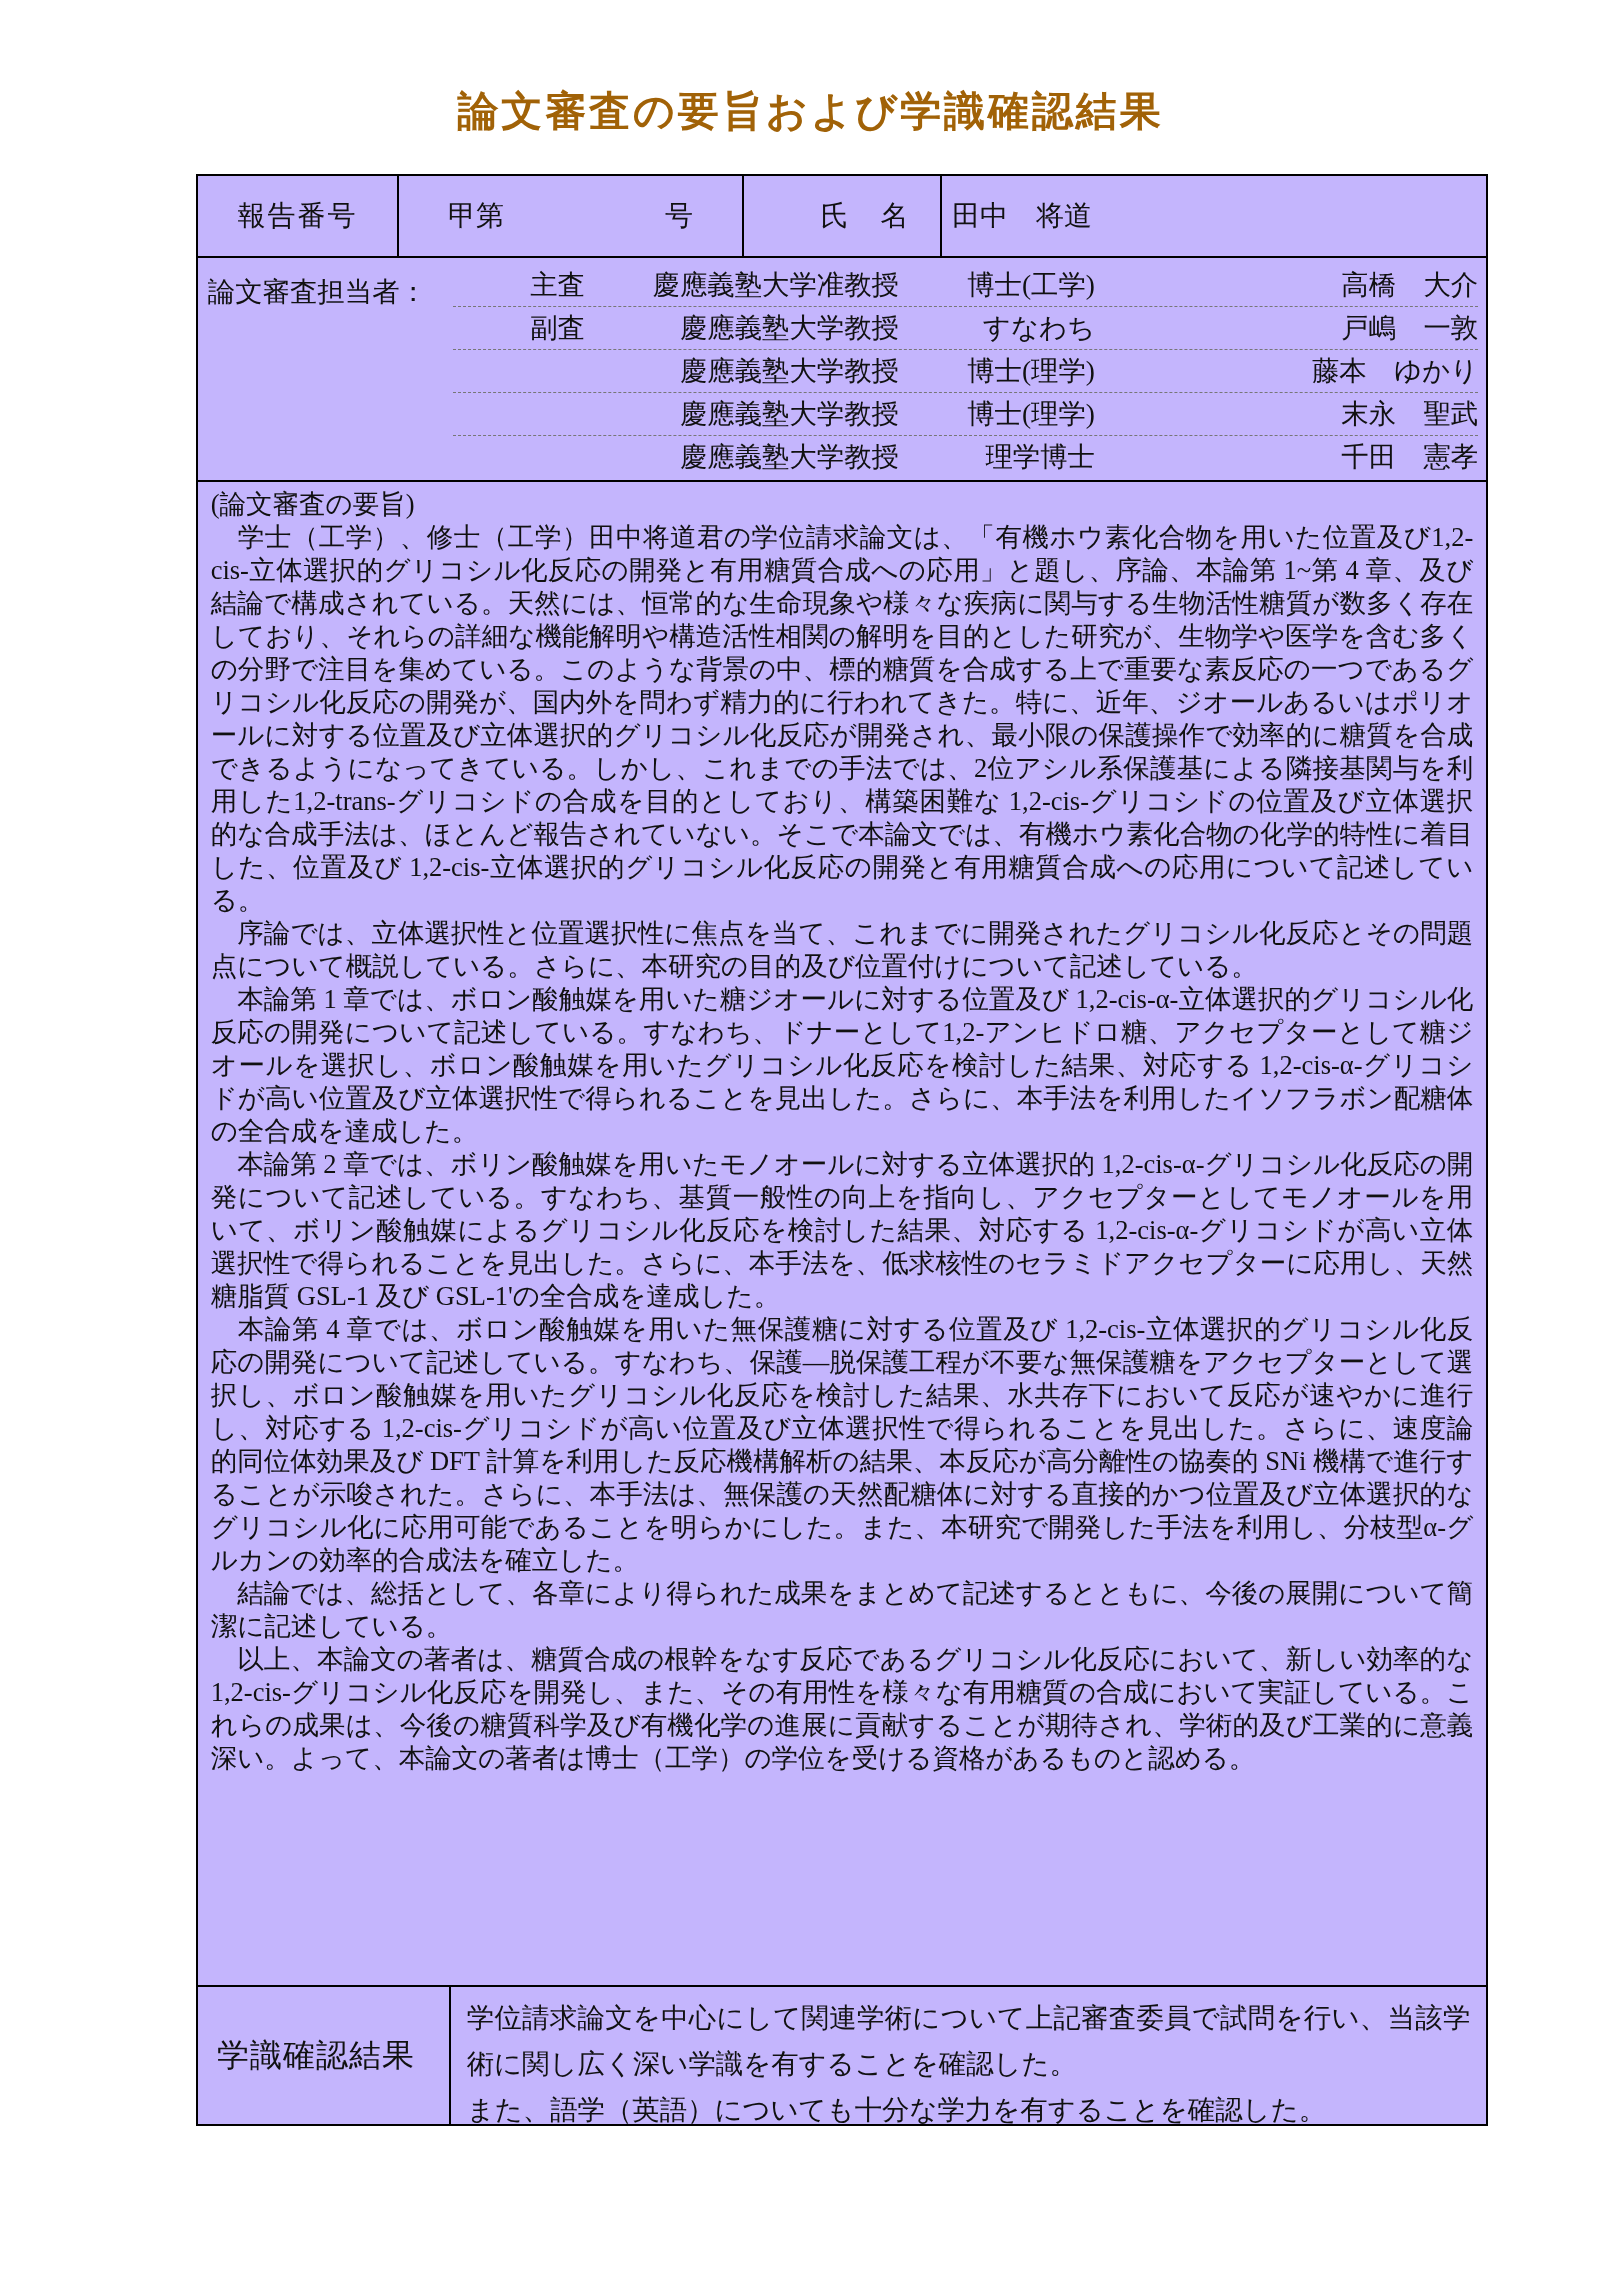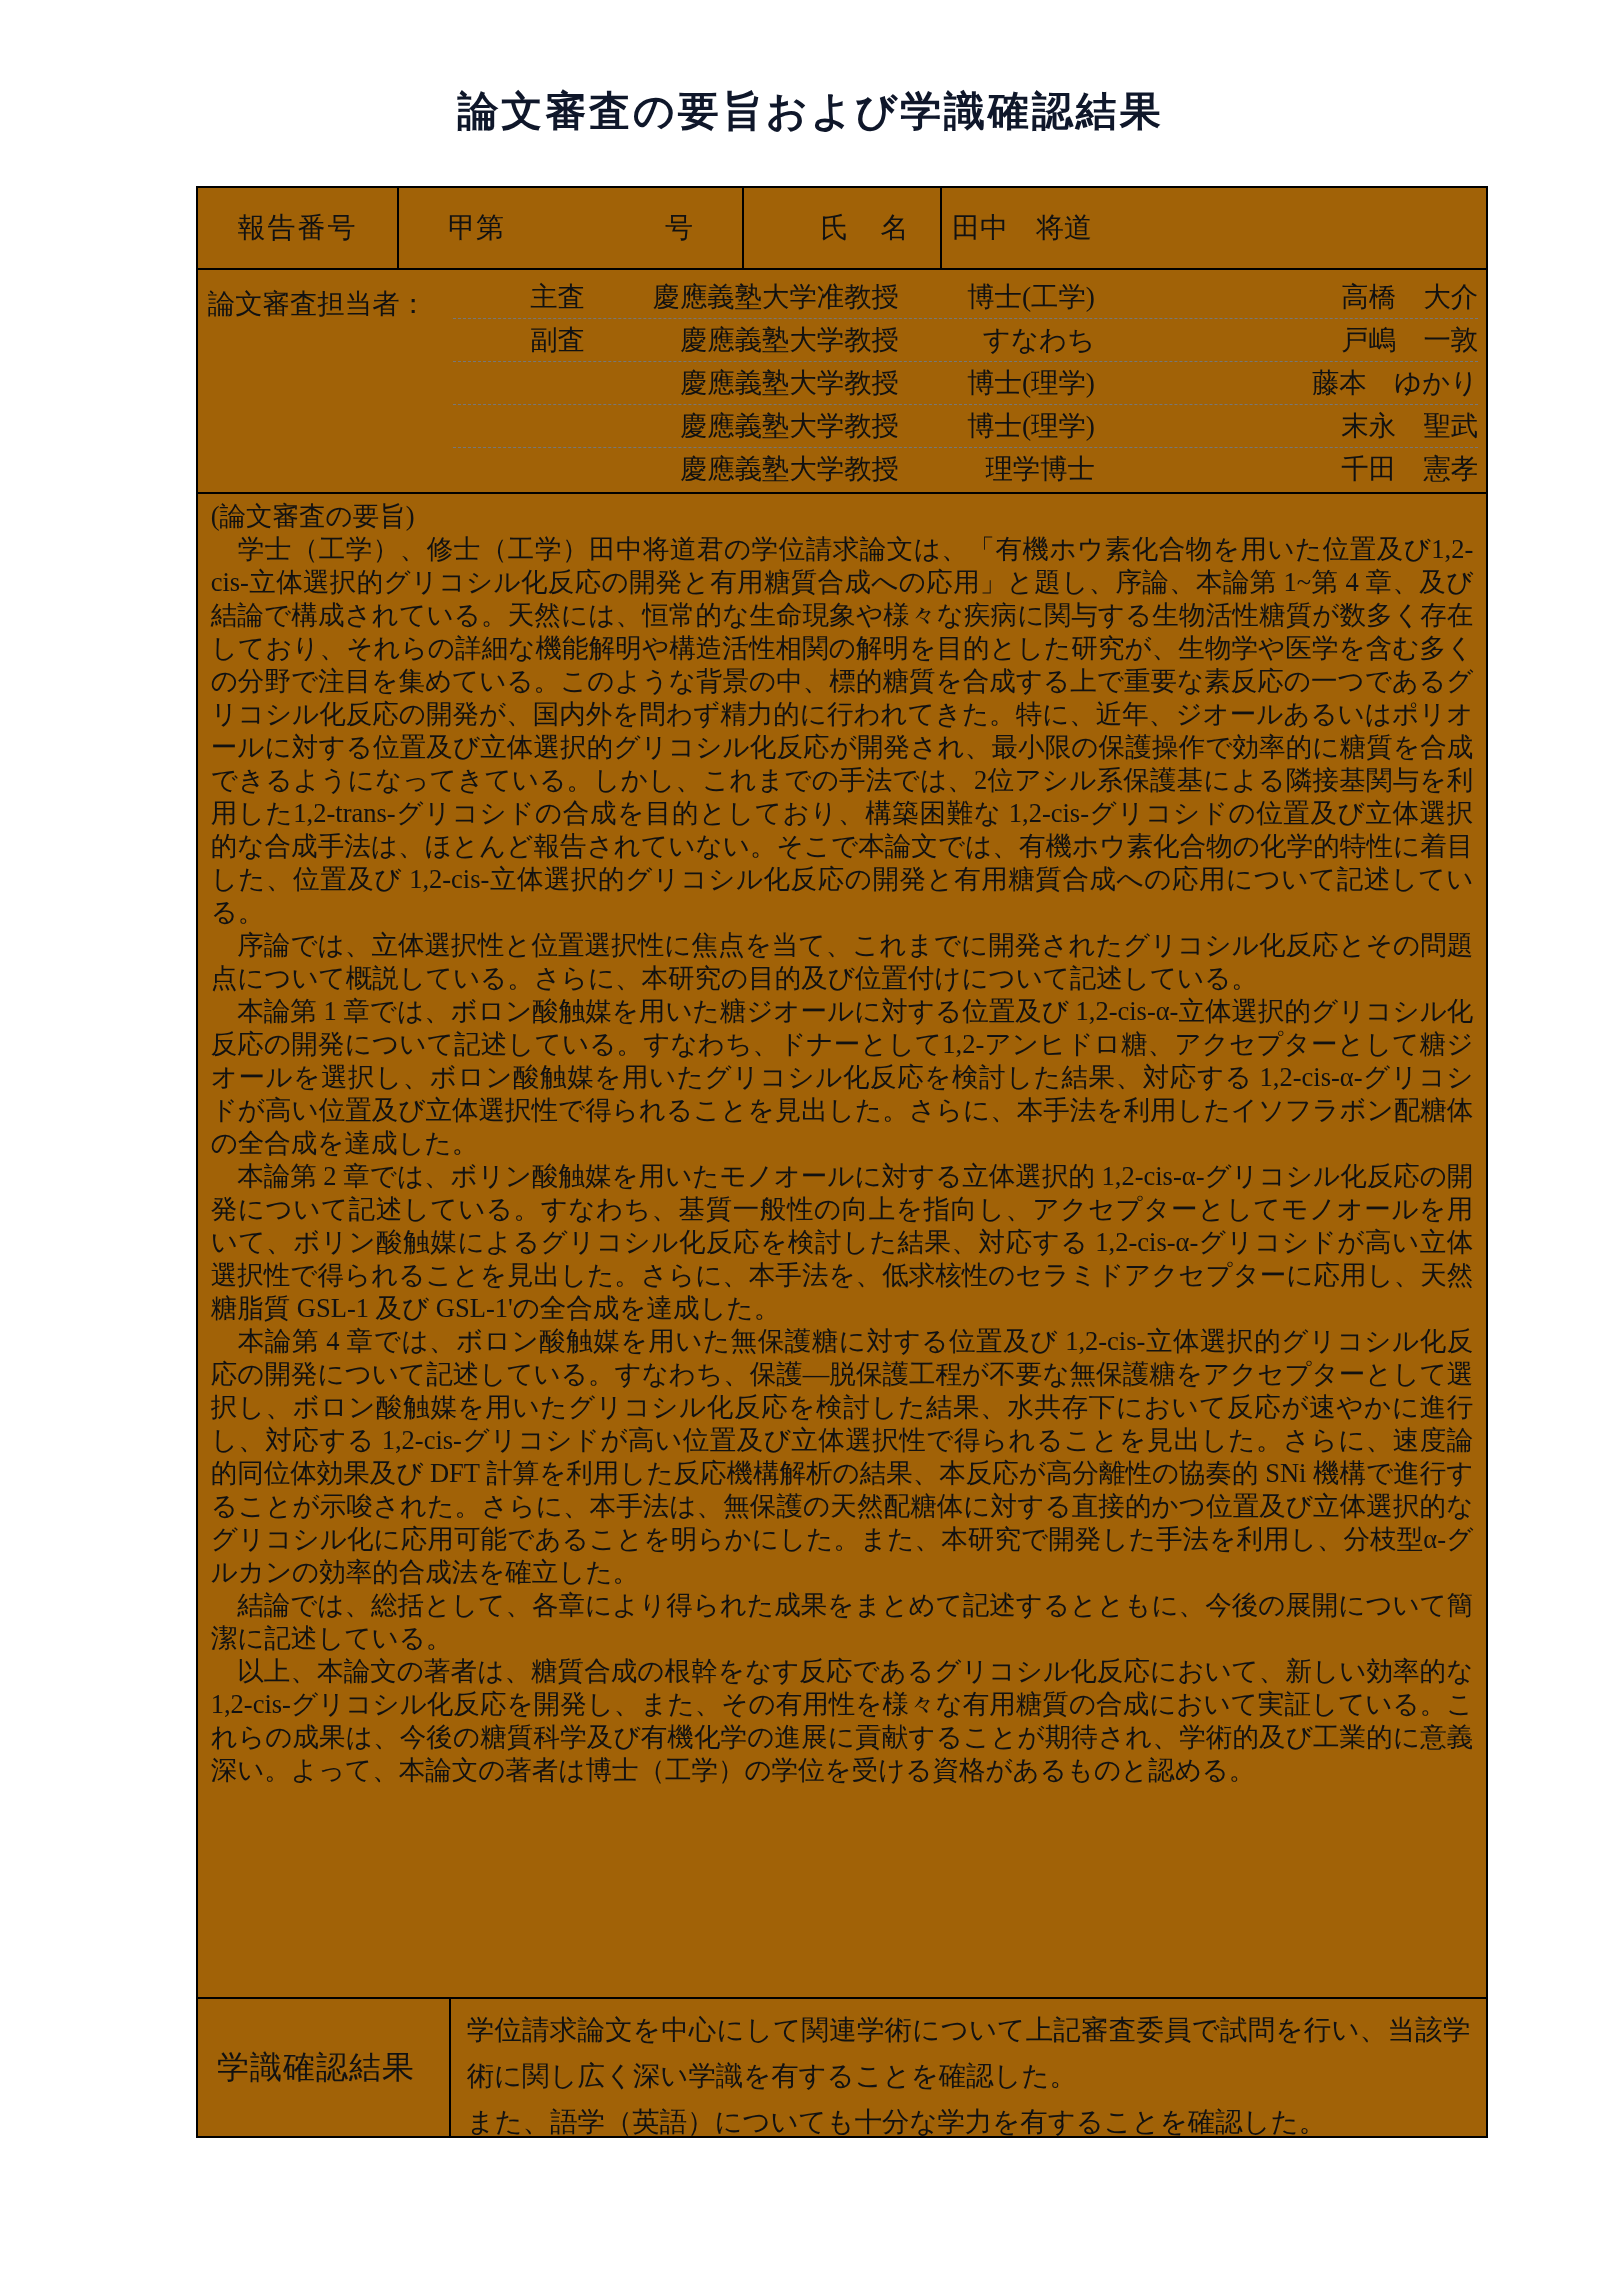--- a/index.html
+++ b/index.html
@@ -4,25 +4,25 @@
 <style>
   html,body{margin:0;padding:0;}
   body{
     width:1621px;height:2293px;position:relative;background:#ffffff;
     font-family:"Liberation Serif","DejaVu Serif",serif;color:#111111;
     -webkit-font-smoothing:antialiased;
   }
   *{box-sizing:border-box;}
   .page-title{
     position:absolute;top:84px;left:0;width:100%;text-align:center;
-    font-size:41px;font-weight:bold;letter-spacing:2.9px;color:#0f172a;
+    font-size:41px;font-weight:bold;letter-spacing:2.9px;color:#a16207;
   }
   .doc{
     position:absolute;left:196px;top:174px;width:1292px;
-    border:2.9px solid #000;background:#a16207;margin-top:12px;
+    border:2.9px solid #000;background:#c4b5fd;
   }
   
   .row-header{display:flex;height:82px;border-bottom:2.9px solid #000;align-items:stretch;}
   .hcell{display:flex;align-items:center;font-size:28px;}
   .hc1{width:201px;border-right:2px solid #000;justify-content:center;letter-spacing:2px;}
   .hc2{width:345px;border-right:2px solid #000;padding:0 49px;justify-content:space-between;}
   .hc3{width:198px;border-right:2px solid #000;justify-content:center;letter-spacing:2px;padding-left:47px;}
   .hc4{flex:1;padding-left:10px;}
   
   .row-examiners{display:flex;height:224px;border-bottom:2.9px solid #000;padding-top:5.9px;}

